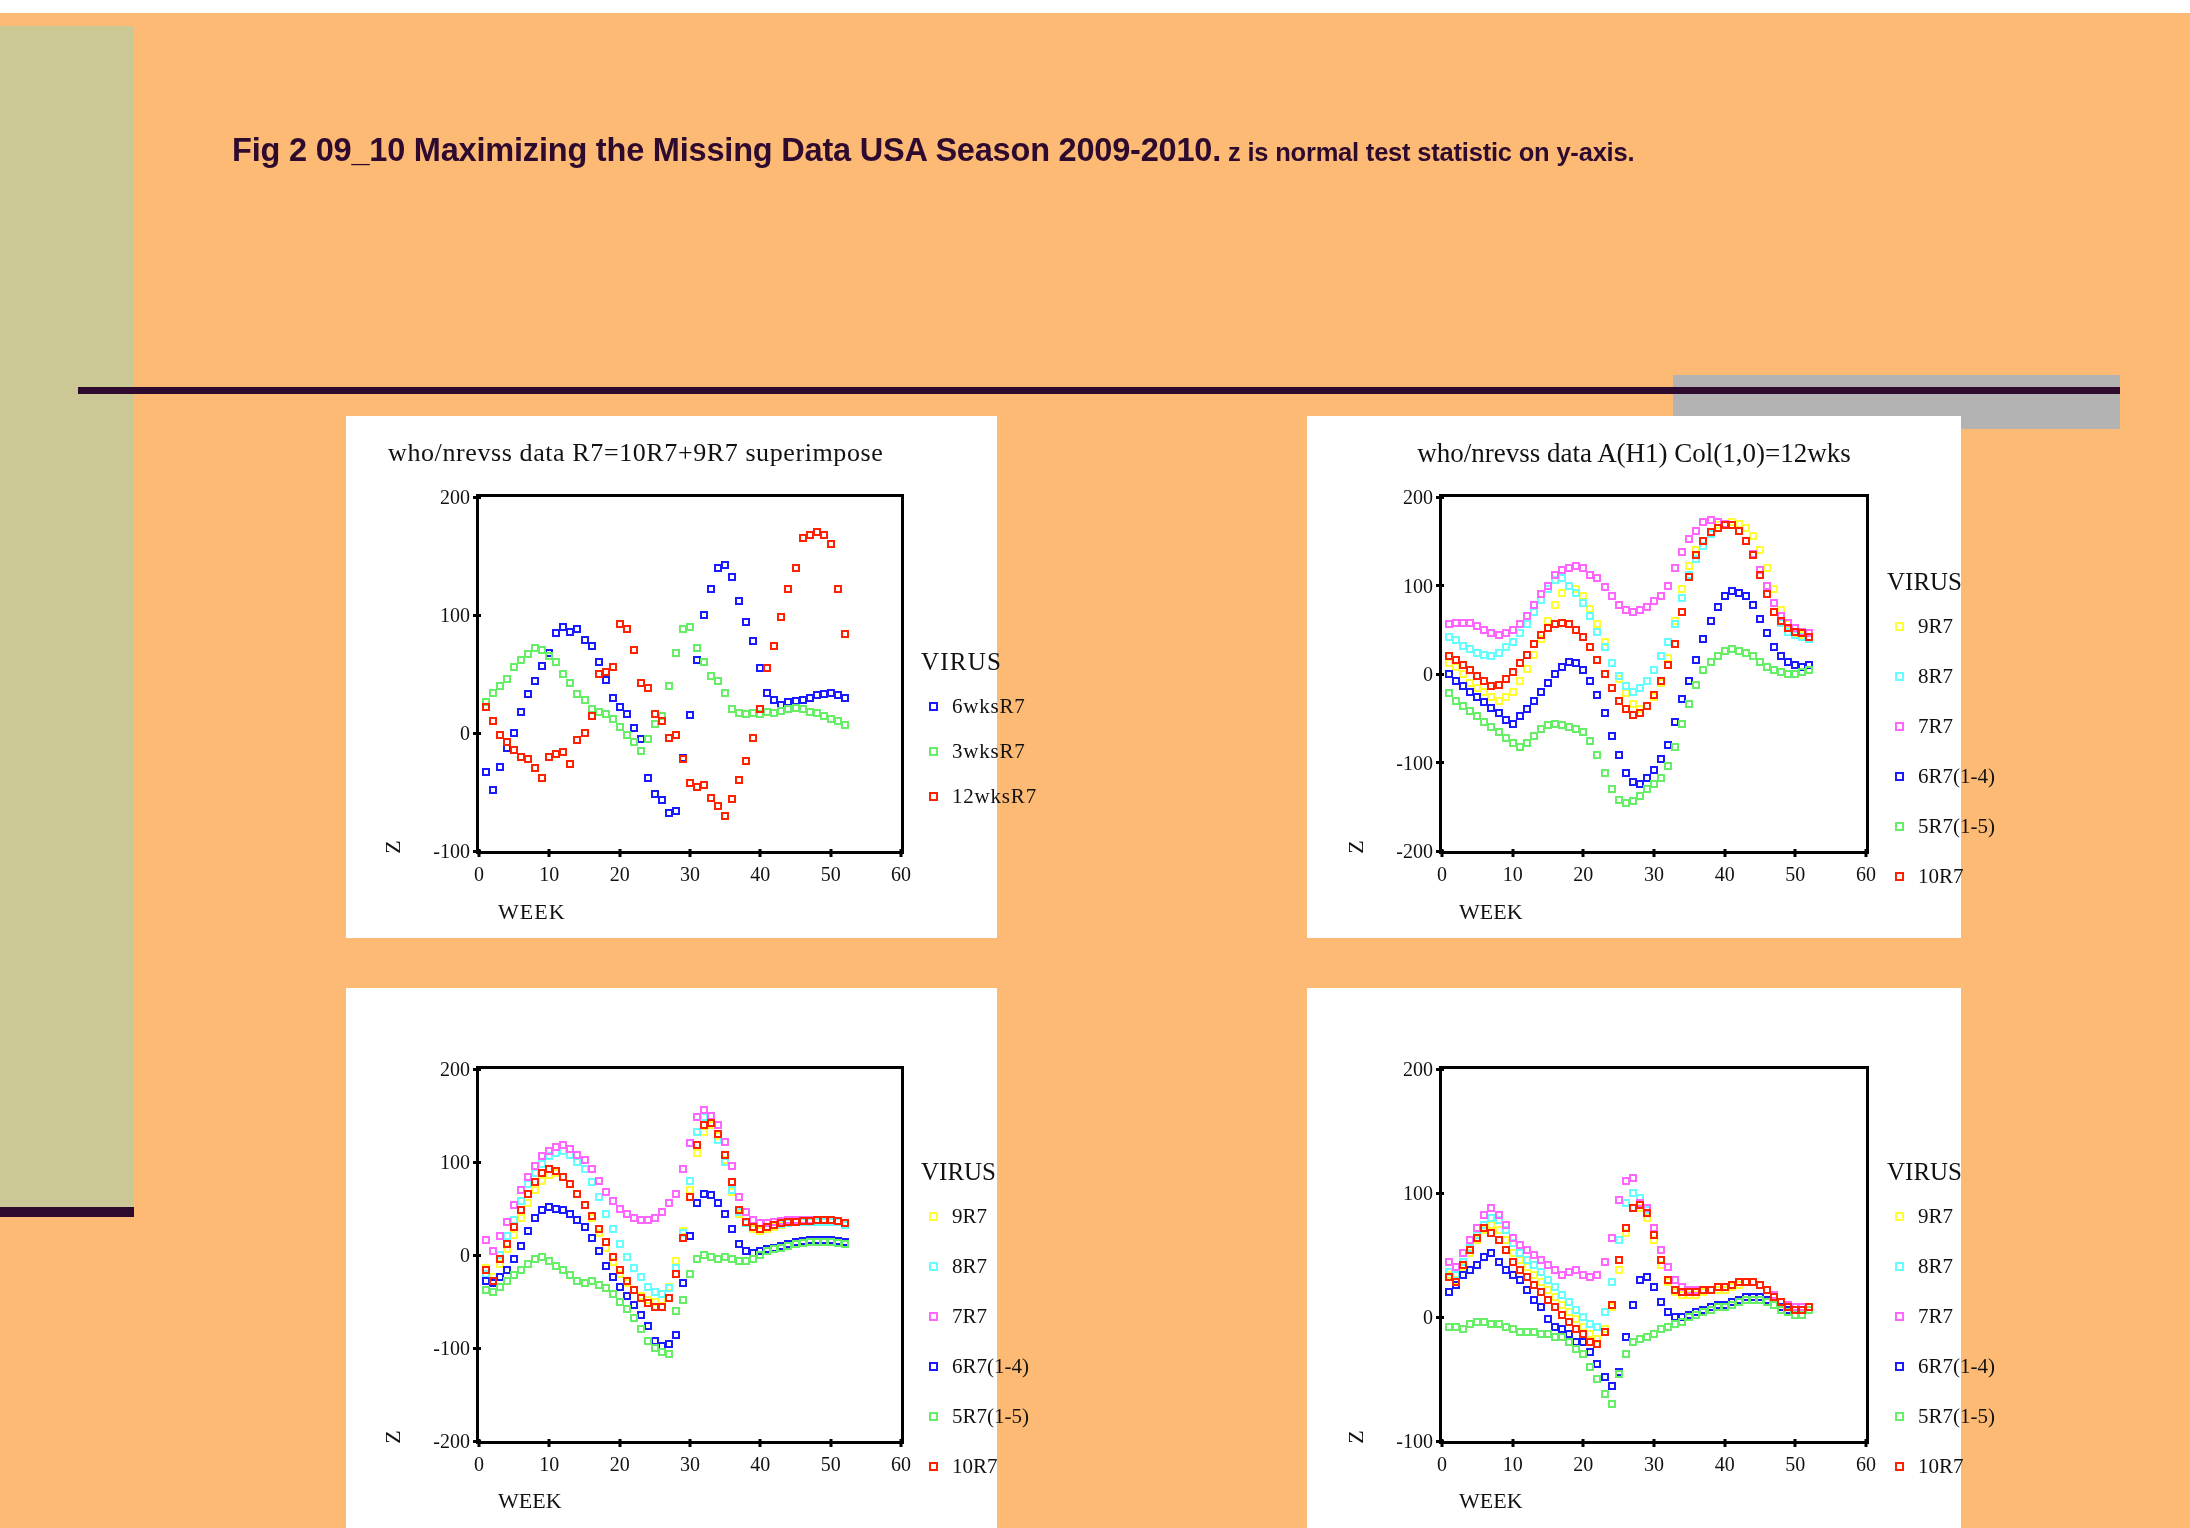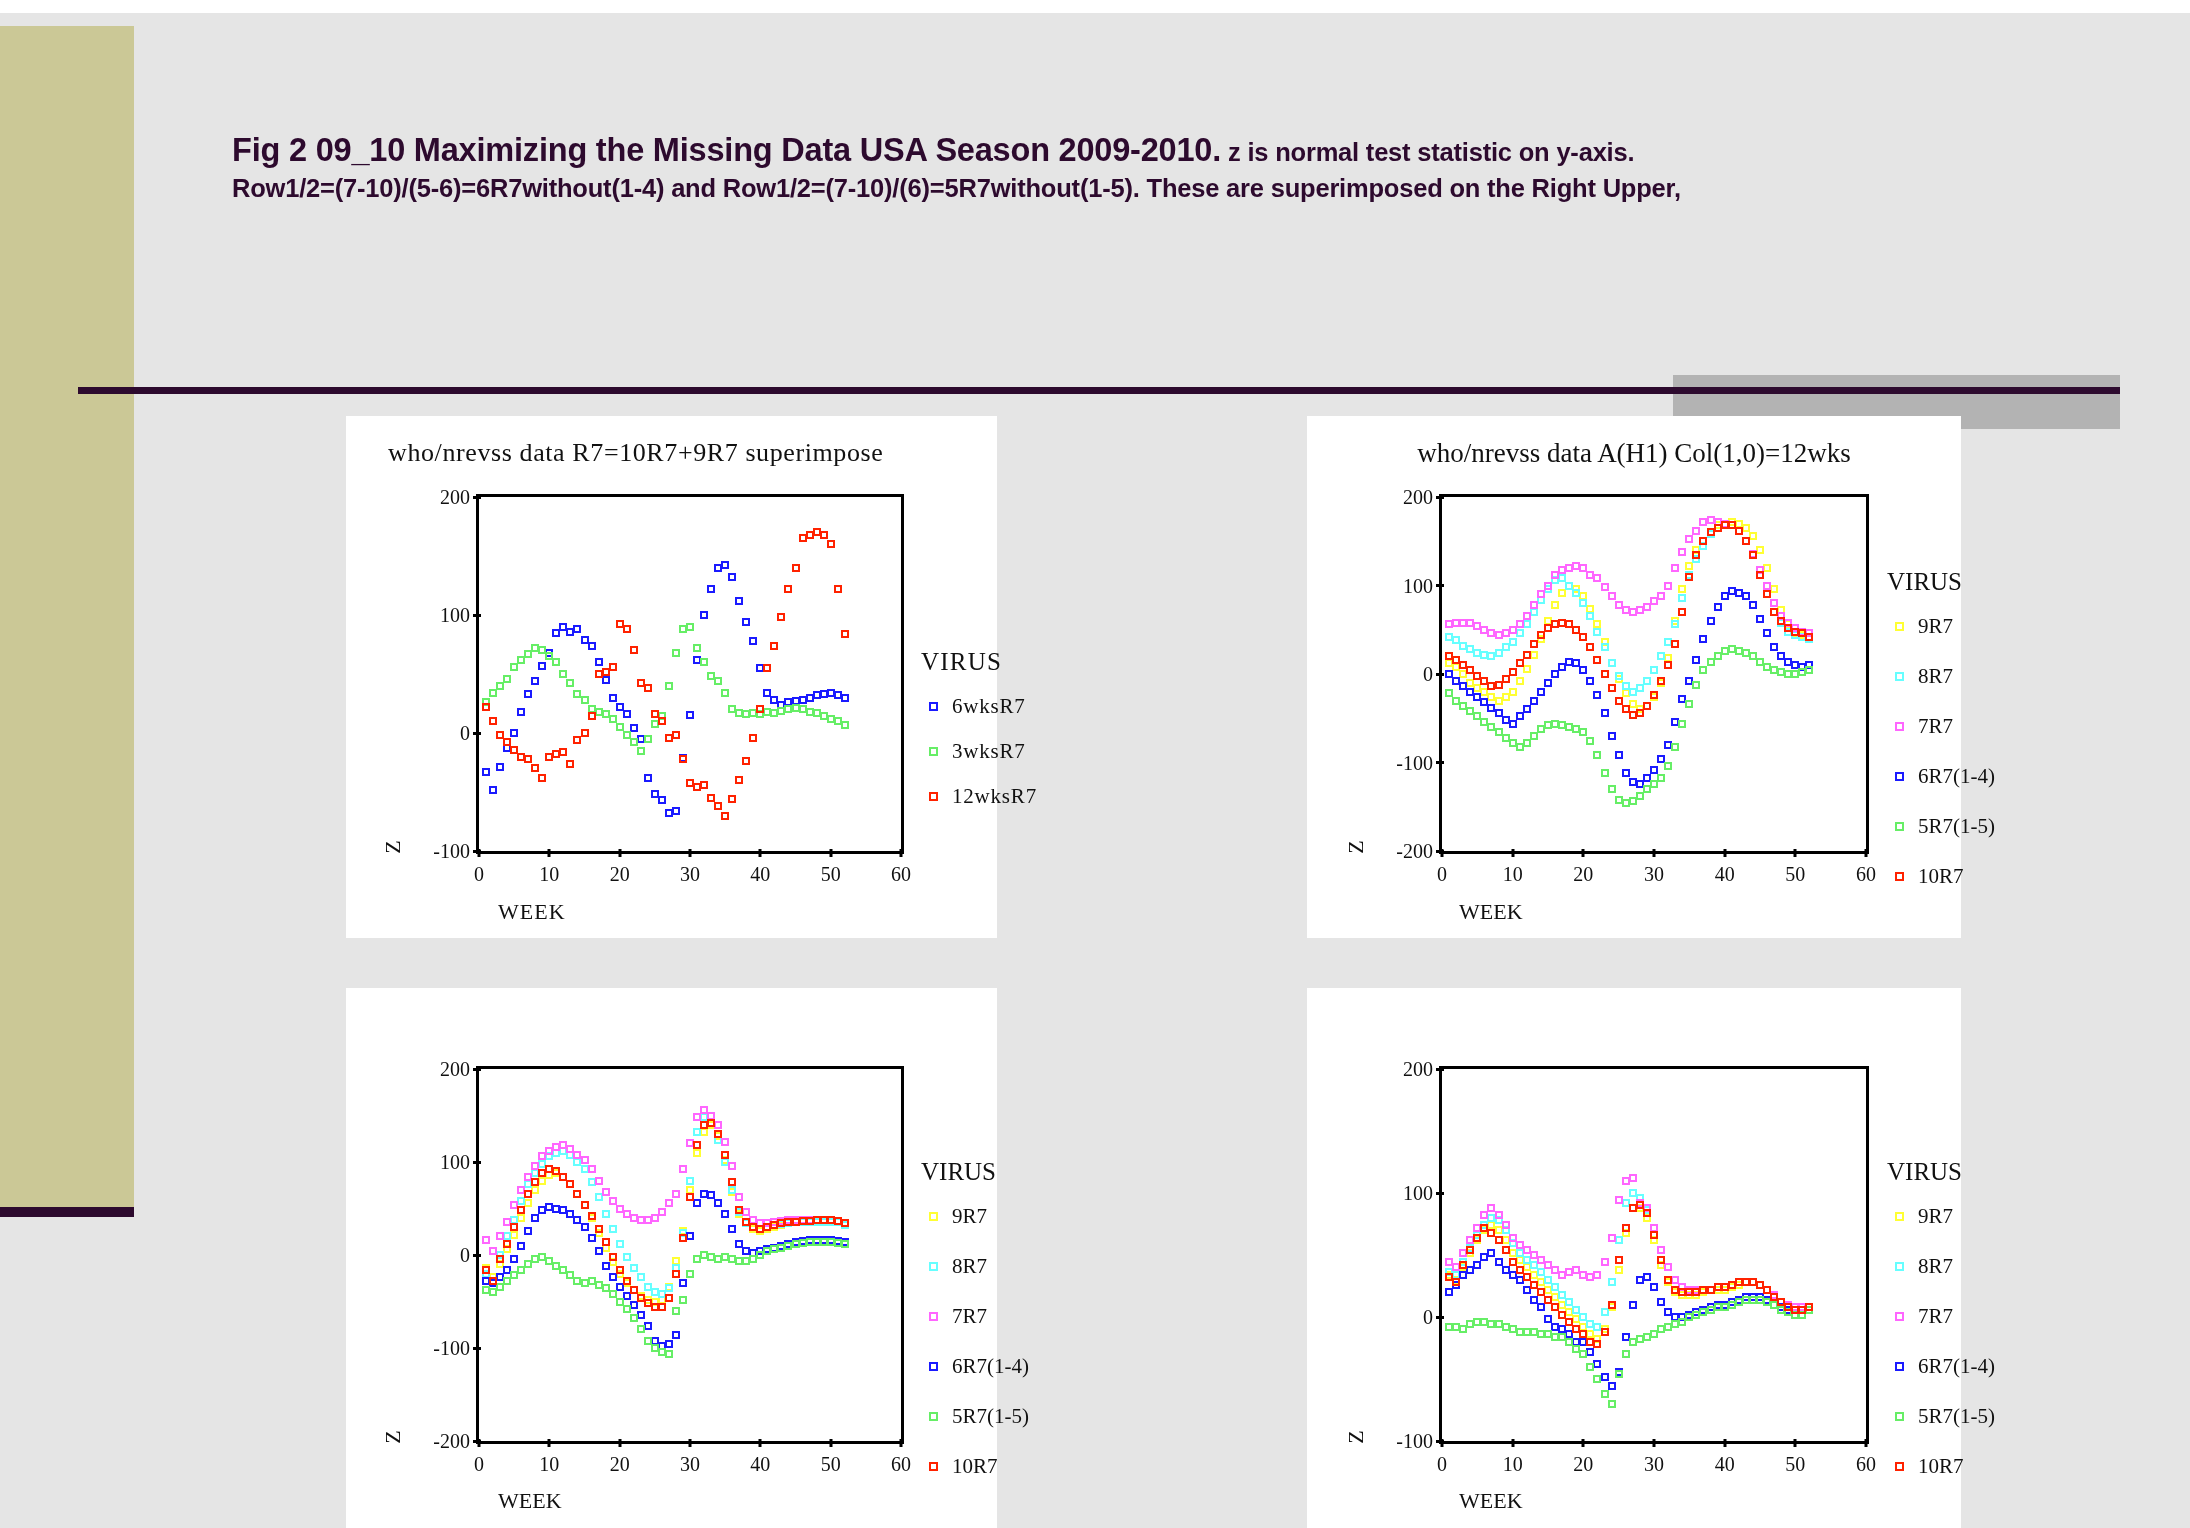--- a/index.html
+++ b/index.html
@@ -3,21 +3,21 @@
 <meta charset="utf-8">
 <style>
   html,body{margin:0;padding:0;}
   body{
     width:2190px;height:1528px;position:relative;overflow:hidden;
     background:#ffffff;
     font-family:"Liberation Sans", sans-serif;
   }
   .slide{
     position:absolute;left:0;top:13px;width:2190px;height:1515px;
-    background:#e5e5e5;
+    background:#fdba74;
   }
   .sidebar-band{
     position:absolute;left:0;top:13px;width:134px;height:1181px;
     background:#cbc896;
   }
   .sidebar-foot{
     position:absolute;left:0;top:1194px;width:134px;height:10px;
     background:#2d0a2e;
   }
   .divider{
@@ -138,21 +138,20 @@
 
 <div class="slide">
 
   <div class="sidebar-band"></div>
   <div class="sidebar-foot"></div>
 
   <div class="heading">
     <p>
       <span class="t-big">Fig 2 09_10 Maximizing the Missing Data USA Season 2009-2010.</span><span class="t-small"> z is normal test statistic on y-axis.</span>
     </p>
-    <p class="t-small">Row1/2=(7-10)/(5-6)=6R7without(1-4) and Row1/2=(7-10)/(6)=5R7without(1-5). These are superimposed on the Right Upper,</p>
   </div>
 
   <div class="divider"></div>
   <div class="gray-bar"></div>
   <div class="gray-bar-line"></div>
 
   <div class="panel" id="panel-tl">
     <div class="chart-title">who/nrevss data R7=10R7+9R7 superimpose</div>
     <div class="plot">
         <div class="ytick" style="top: 354px;">-100<span class="tk"></span></div>

